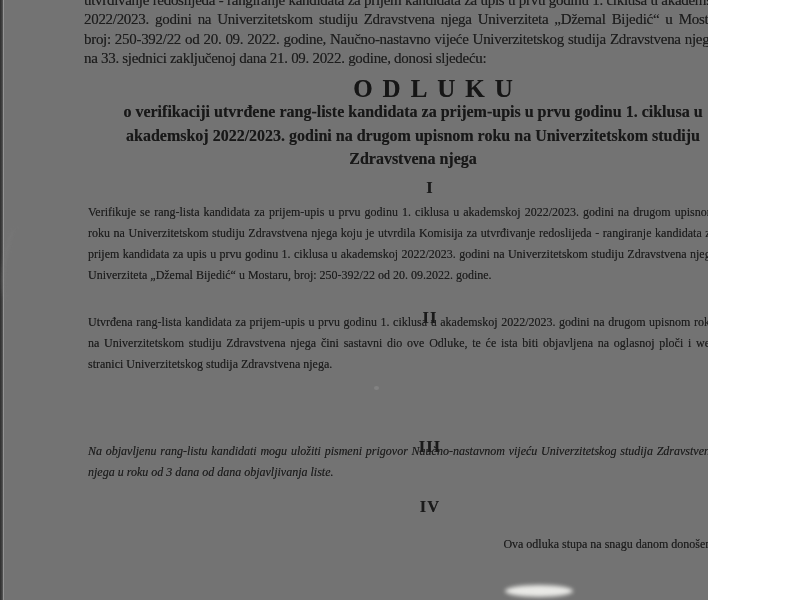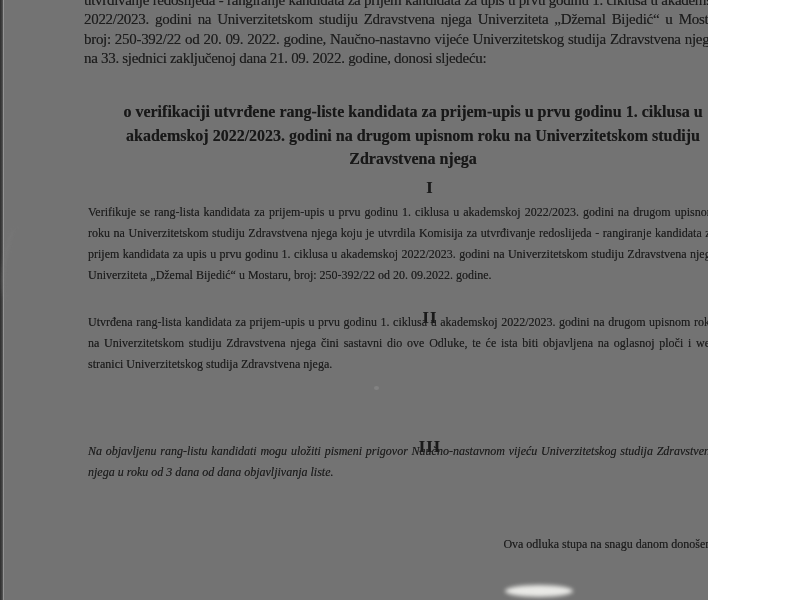--- a/index.html
+++ b/index.html
@@ -66,32 +66,34 @@
   .p1 { top:202px; } .p2 { top:312px; } .p3 { top:441px;font-style:italic; }
   .p4 { top:534px; text-align:right; left:95px; }
 </style>
 </head>
 <body>
 
 <div class="page">
 
   <div class="intro txt">utvrđivanje redoslijeda - rangiranje kandidata za prijem kandidata za upis u prvu godinu 1. ciklusa u akademskoj 2022/2023. godini na Univerzitetskom studiju Zdravstvena njega Univerziteta „Džemal Bijedić“ u Mostaru, broj: 250-392/22 od 20. 09. 2022. godine, Naučno-nastavno vijeće Univerzitetskog studija Zdravstvena njega je na 33. sjednici zaključenoj dana 21. 09. 2022. godine, donosi sljedeću:</div>
 
+  <div class="title txt">ODLUKU</div>
 
   <div class="subtitle txt">o verifikaciji utvrđene rang-liste kandidata za prijem-upis u prvu godinu 1. ciklusa u akademskoj 2022/2023. godini na drugom upisnom roku na Univerzitetskom studiju Zdravstvena njega</div>
 
   <div class="numeral n1 txt">I</div>
   <div class="para p1 txt">Verifikuje se rang-lista kandidata za prijem-upis u prvu godinu 1. ciklusa u akademskoj 2022/2023. godini na drugom upisnom roku na Univerzitetskom studiju Zdravstvena njega koju je utvrdila Komisija za utvrđivanje redoslijeda - rangiranje kandidata za prijem kandidata za upis u prvu godinu 1. ciklusa u akademskoj 2022/2023. godini na Univerzitetskom studiju Zdravstvena njega Univerziteta „Džemal Bijedić“ u Mostaru, broj: 250-392/22 od 20. 09.2022. godine.</div>
 
   <div class="numeral n2 txt">II</div>
   <div class="para p2 txt">Utvrđena rang-lista kandidata za prijem-upis u prvu godinu 1. ciklusa u akademskoj 2022/2023. godini na drugom upisnom roku na Univerzitetskom studiju Zdravstvena njega čini sastavni dio ove Odluke, te će ista biti objavljena na oglasnoj ploči i web stranici Univerzitetskog studija Zdravstvena njega.</div>
 
   <div class="numeral n3 txt">III</div>
   <div class="para p3 txt">Na objavljenu rang-listu kandidati mogu uložiti pismeni prigovor Naučno-nastavnom vijeću Univerzitetskog studija Zdravstvena njega u roku od 3 dana od dana objavljivanja liste.</div>
 
+  <div class="numeral n4 txt">IV</div>
   <div class="para p4 txt">Ova odluka stupa na snagu danom donošenja.</div>
 
   <div class="edge-left"></div>
   <div class="smudge"></div>
   <div class="dot-artifact"></div>
   <div class="blob-a"></div>
   <div class="blob-b"></div>
 
 </div>
 

